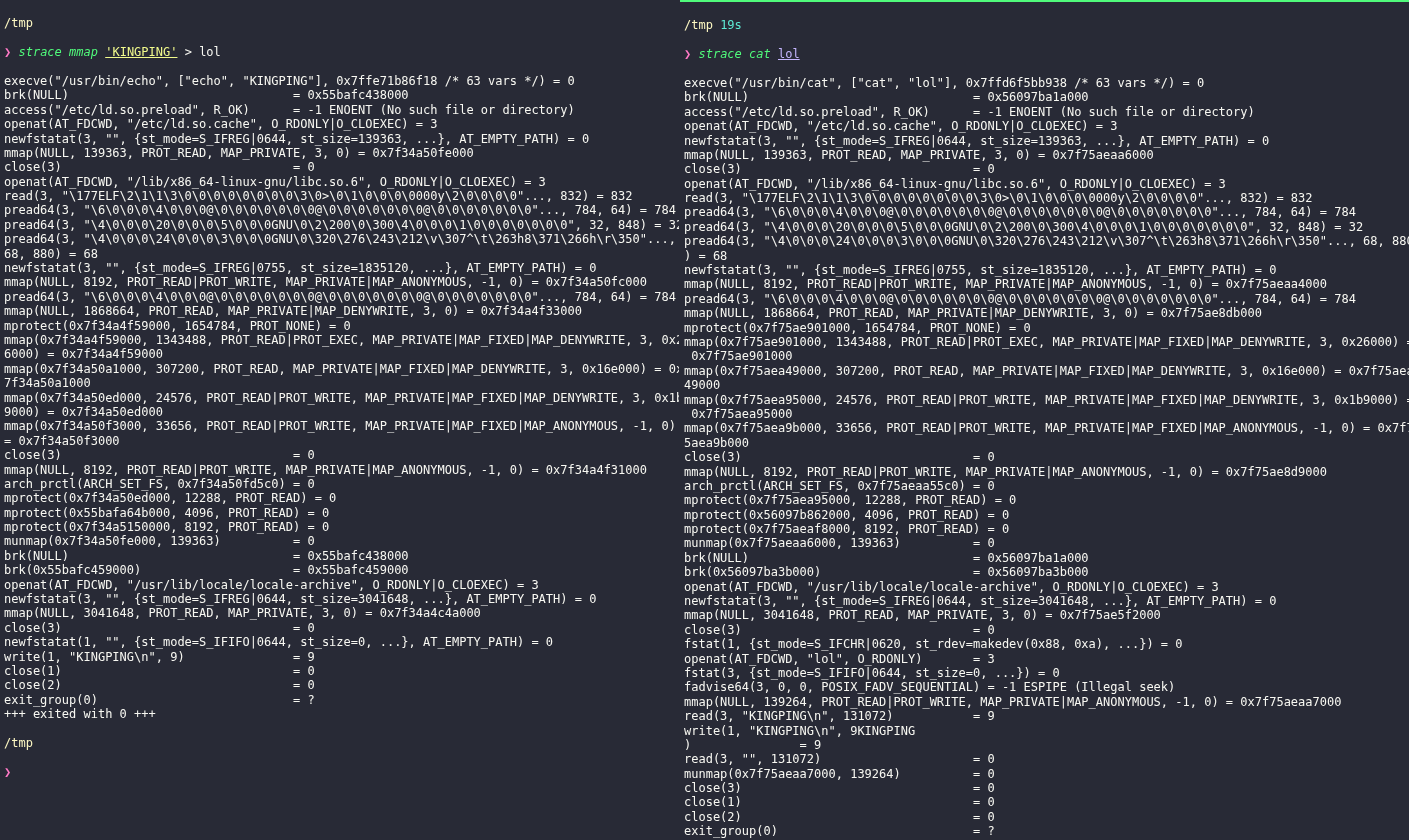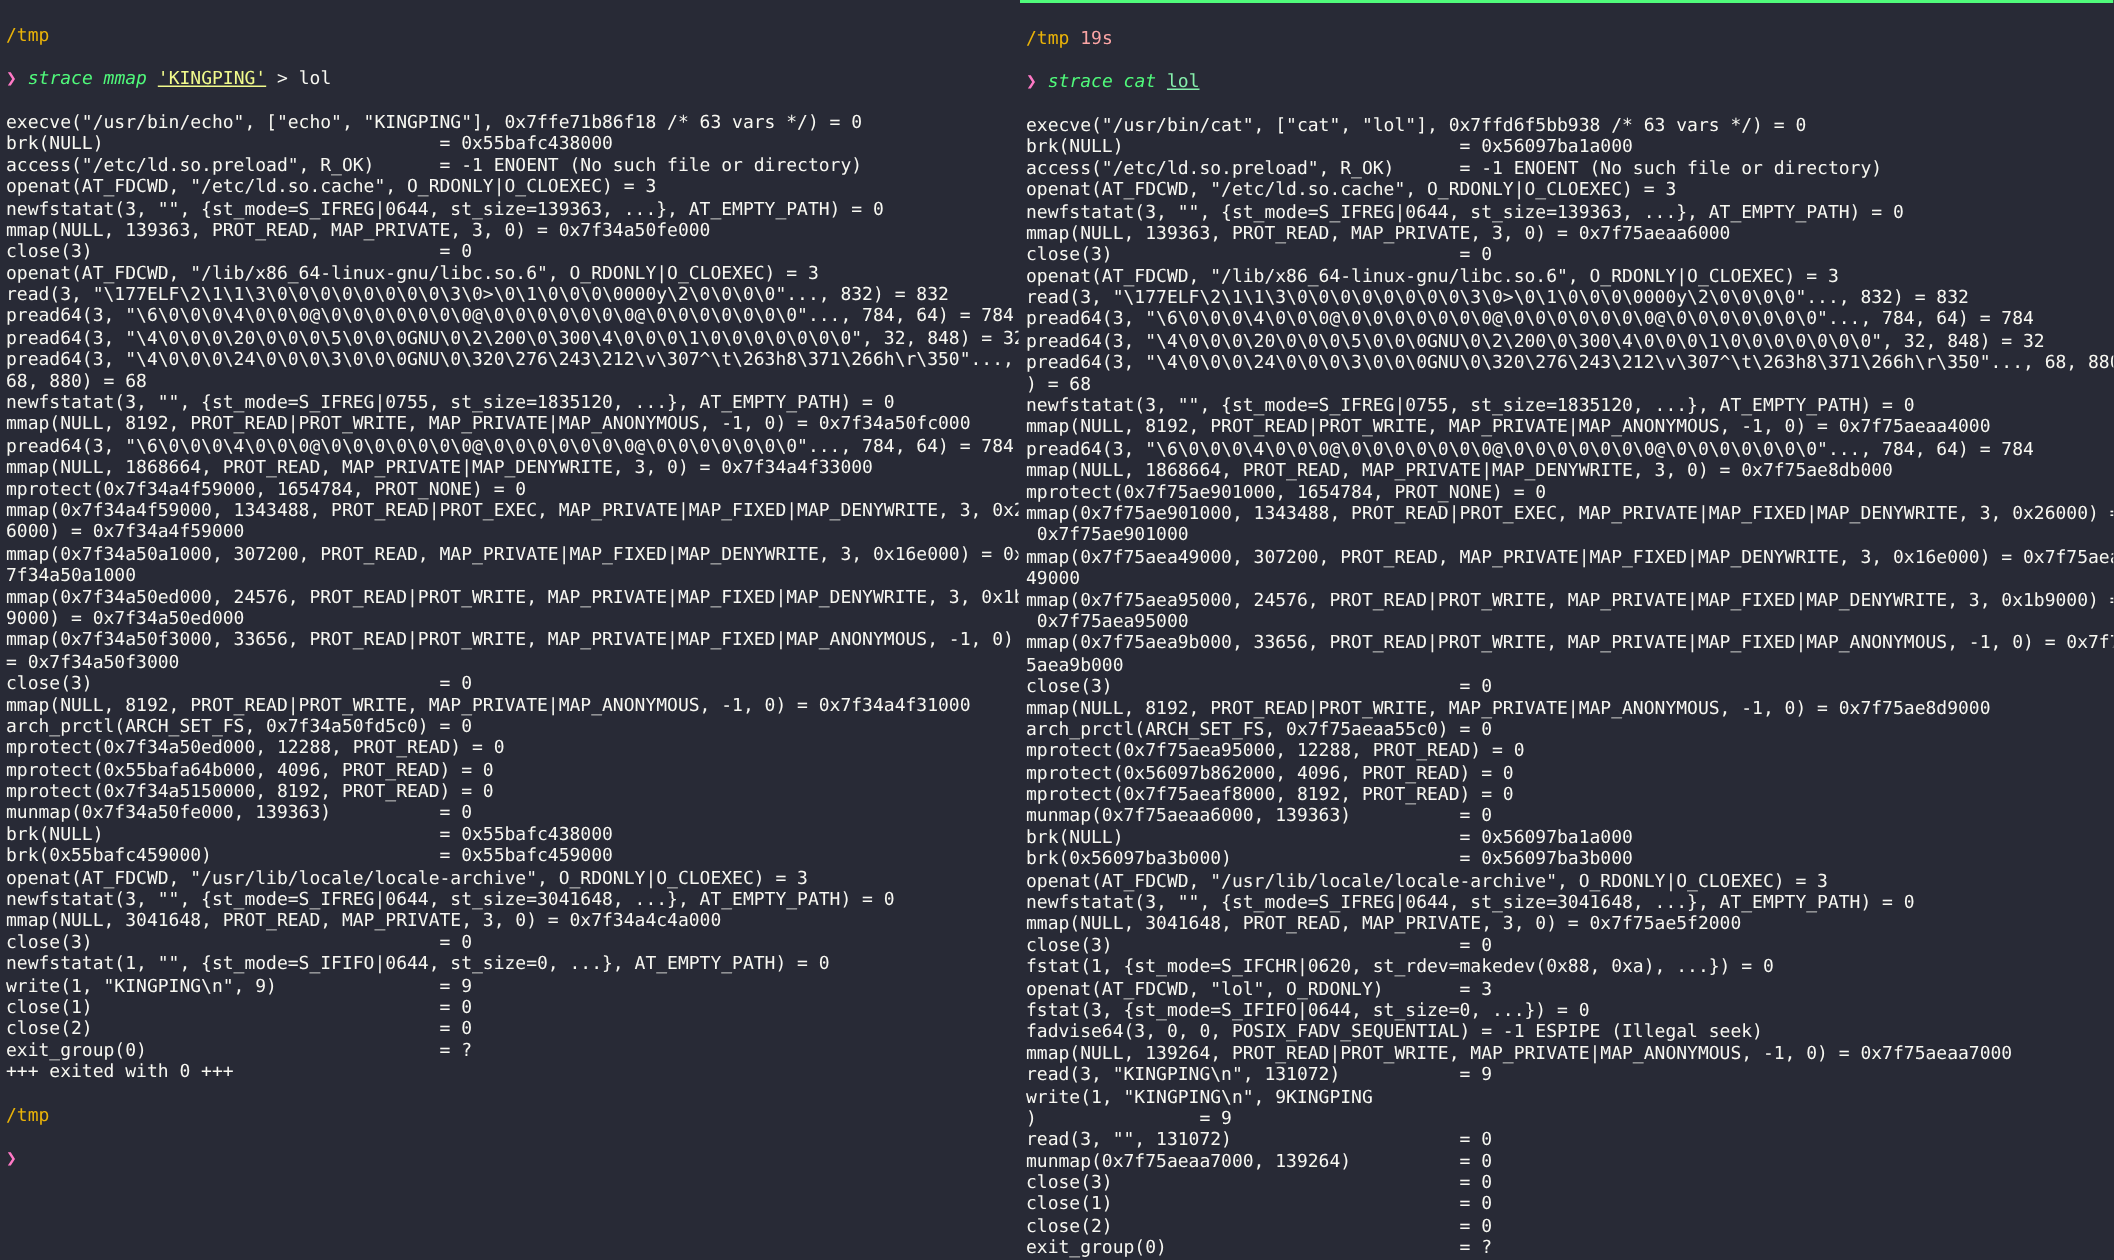--- a/index.html
+++ b/index.html
@@ -21,26 +21,26 @@
     padding: 2px 4px;
   }
   .pane-left {
     width: 680px;
     border-right: 1px solid #282a36;
   }
   .pane-right {
     width: 729px;
     border-top: 2px solid #50fa7b;
   }
-  .path { color: #eab308; }
-  .dur { color: #fca5a5; }
+  .path { color: #fef9c3; }
+  .dur { color: #5eead4; }
   .prompt { color: #ff79c6; font-weight: bold; }
   .cmd-bin { color: #50fa7b; font-style: italic; }
   .cmd-str { color: #f1fa8c; text-decoration: underline; }
-  .cmd-file { color: #86efac; text-decoration: underline; text-align: center; }
+  .cmd-file { color: #c4b5fd; text-decoration: underline; text-align: center; }
   .out { color: #f8f8f2; }
   .line { display:block; }
 </style>
 </head>
 <body>
 
 <div class="pane pane-left">
 <span class="line"><span class="path">/tmp</span></span>
 <span class="line"><span class="prompt">❯</span> <span class="cmd-bin">strace</span> <span class="cmd-bin">mmap</span> <span class="cmd-str">'KINGPING'</span> <span class="out">&gt; lol</span></span>
 <span id="left-output"><span class="line out">execve("/usr/bin/echo", ["echo", "KINGPING"], 0x7ffe71b86f18 /* 63 vars */) = 0</span><span class="line out">brk(NULL)                               = 0x55bafc438000</span><span class="line out">access("/etc/ld.so.preload", R_OK)      = -1 ENOENT (No such file or directory)</span><span class="line out">openat(AT_FDCWD, "/etc/ld.so.cache", O_RDONLY|O_CLOEXEC) = 3</span><span class="line out">newfstatat(3, "", {st_mode=S_IFREG|0644, st_size=139363, ...}, AT_EMPTY_PATH) = 0</span><span class="line out">mmap(NULL, 139363, PROT_READ, MAP_PRIVATE, 3, 0) = 0x7f34a50fe000</span><span class="line out">close(3)                                = 0</span><span class="line out">openat(AT_FDCWD, "/lib/x86_64-linux-gnu/libc.so.6", O_RDONLY|O_CLOEXEC) = 3</span><span class="line out">read(3, "\177ELF\2\1\1\3\0\0\0\0\0\0\0\0\3\0&gt;\0\1\0\0\0\0000y\2\0\0\0\0"..., 832) = 832</span><span class="line out">pread64(3, "\6\0\0\0\4\0\0\0@\0\0\0\0\0\0\0@\0\0\0\0\0\0\0@\0\0\0\0\0\0\0"..., 784, 64) = 784</span><span class="line out">pread64(3, "\4\0\0\0\20\0\0\0\5\0\0\0GNU\0\2\200\0\300\4\0\0\0\1\0\0\0\0\0\0\0", 32, 848) = 32</span><span class="line out">pread64(3, "\4\0\0\0\24\0\0\0\3\0\0\0GNU\0\320\276\243\212\v\307^\t\263h8\371\266h\r\350"..., </span><span class="line out">68, 880) = 68</span><span class="line out">newfstatat(3, "", {st_mode=S_IFREG|0755, st_size=1835120, ...}, AT_EMPTY_PATH) = 0</span><span class="line out">mmap(NULL, 8192, PROT_READ|PROT_WRITE, MAP_PRIVATE|MAP_ANONYMOUS, -1, 0) = 0x7f34a50fc000</span><span class="line out">pread64(3, "\6\0\0\0\4\0\0\0@\0\0\0\0\0\0\0@\0\0\0\0\0\0\0@\0\0\0\0\0\0\0"..., 784, 64) = 784</span><span class="line out">mmap(NULL, 1868664, PROT_READ, MAP_PRIVATE|MAP_DENYWRITE, 3, 0) = 0x7f34a4f33000</span><span class="line out">mprotect(0x7f34a4f59000, 1654784, PROT_NONE) = 0</span><span class="line out">mmap(0x7f34a4f59000, 1343488, PROT_READ|PROT_EXEC, MAP_PRIVATE|MAP_FIXED|MAP_DENYWRITE, 3, 0x2</span><span class="line out">6000) = 0x7f34a4f59000</span><span class="line out">mmap(0x7f34a50a1000, 307200, PROT_READ, MAP_PRIVATE|MAP_FIXED|MAP_DENYWRITE, 3, 0x16e000) = 0x</span><span class="line out">7f34a50a1000</span><span class="line out">mmap(0x7f34a50ed000, 24576, PROT_READ|PROT_WRITE, MAP_PRIVATE|MAP_FIXED|MAP_DENYWRITE, 3, 0x1b</span><span class="line out">9000) = 0x7f34a50ed000</span><span class="line out">mmap(0x7f34a50f3000, 33656, PROT_READ|PROT_WRITE, MAP_PRIVATE|MAP_FIXED|MAP_ANONYMOUS, -1, 0) </span><span class="line out">= 0x7f34a50f3000</span><span class="line out">close(3)                                = 0</span><span class="line out">mmap(NULL, 8192, PROT_READ|PROT_WRITE, MAP_PRIVATE|MAP_ANONYMOUS, -1, 0) = 0x7f34a4f31000</span><span class="line out">arch_prctl(ARCH_SET_FS, 0x7f34a50fd5c0) = 0</span><span class="line out">mprotect(0x7f34a50ed000, 12288, PROT_READ) = 0</span><span class="line out">mprotect(0x55bafa64b000, 4096, PROT_READ) = 0</span><span class="line out">mprotect(0x7f34a5150000, 8192, PROT_READ) = 0</span><span class="line out">munmap(0x7f34a50fe000, 139363)          = 0</span><span class="line out">brk(NULL)                               = 0x55bafc438000</span><span class="line out">brk(0x55bafc459000)                     = 0x55bafc459000</span><span class="line out">openat(AT_FDCWD, "/usr/lib/locale/locale-archive", O_RDONLY|O_CLOEXEC) = 3</span><span class="line out">newfstatat(3, "", {st_mode=S_IFREG|0644, st_size=3041648, ...}, AT_EMPTY_PATH) = 0</span><span class="line out">mmap(NULL, 3041648, PROT_READ, MAP_PRIVATE, 3, 0) = 0x7f34a4c4a000</span><span class="line out">close(3)                                = 0</span><span class="line out">newfstatat(1, "", {st_mode=S_IFIFO|0644, st_size=0, ...}, AT_EMPTY_PATH) = 0</span><span class="line out">write(1, "KINGPING\n", 9)               = 9</span><span class="line out">close(1)                                = 0</span><span class="line out">close(2)                                = 0</span><span class="line out">exit_group(0)                           = ?</span><span class="line out">+++ exited with 0 +++</span></span>

